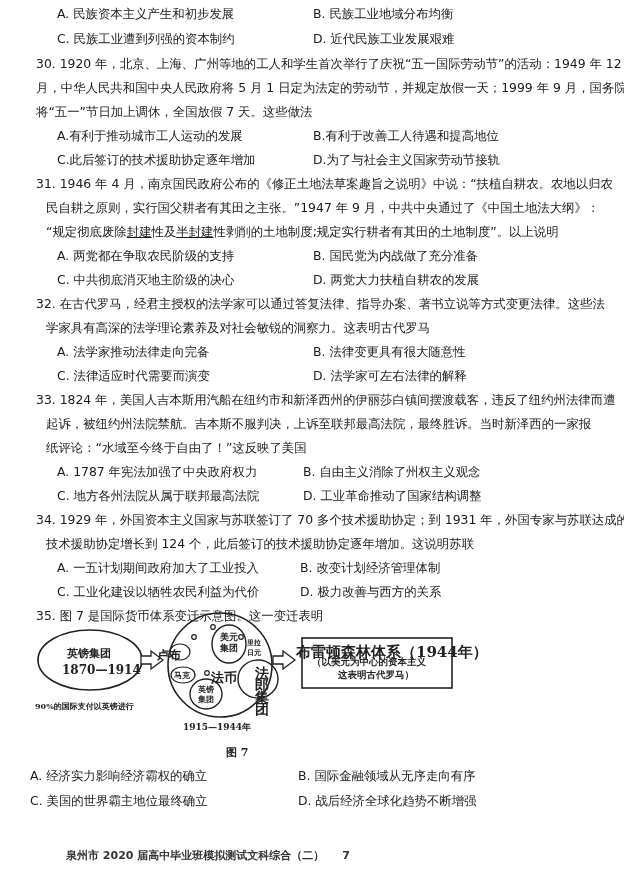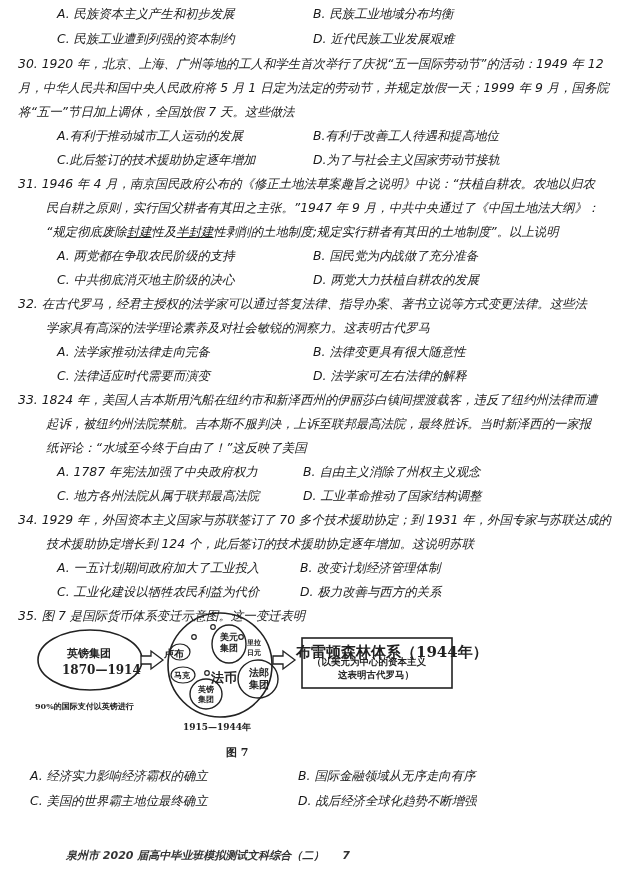--- a/index.html
+++ b/index.html
@@ -1,25 +1,25 @@
 <!DOCTYPE html>
 <html><head>
 <meta charset="utf-8">
 <style>
   html, body { margin: 0; padding: 0; background: #ffffff; }
   body {
     width: 624px; height: 873px; position: relative; overflow: hidden;
     font-family: "DejaVu Sans", sans-serif; color: #1a1a1a;
     font-size: 12.4px;
   }
-  .abs { position: absolute; white-space: nowrap; font-style: italic; }
+  .abs { position: absolute; white-space: nowrap; }
   .line { left: 30px; text-align: right; }
   .optA { left: 57px; }
   .optB { left: 313px; }
-  .q-line { left: 18px; }
+  .q-line { left: 36px; }
   .cont { left: 46px; }
   u { text-decoration: underline; }
   
   .diagram { position: absolute; left: 0; top: 0; width: 624px; height: 873px; pointer-events: none; }
   .diagram svg { position: absolute; left: 0; top: 0; }
   .dtext { position: absolute; white-space: nowrap; font-family: "DejaVu Serif", serif; font-weight: bold; color: #222; }
   .footer { left: 66px; top: 848px; font-size: 11px; font-weight: bold; color: #333; text-align: right; }
 </style>
 </head>
 <body>
@@ -94,24 +94,24 @@
     <path d="M271 660 L281 660 L281 655 L293 664 L281 673 L281 668 L271 668 Z" fill="#fff" stroke="#222" stroke-width="1.3" transform="translate(2,-4)"></path>
 
     <rect x="302" y="638" width="150" height="50" fill="none" stroke="#222" stroke-width="1.6"></rect>
   </svg>
 
   <div class="dtext" style="left:67px;top:646px;font-size:11px">英镑集团</div>
   <div class="dtext" style="left:62px;top:663px;font-size:12px">1870—1914</div>
   <div class="dtext" style="left:35px;top:701px;font-size:8px">90%的国际支付以英镑进行</div>
 
   <div class="dtext" style="left:220px;top:632px;font-size:9px;line-height:11px;width:18px;white-space:normal;text-align:center">美元集团</div>
-  <div class="dtext" style="left:164px;top:647px;font-size:10px">卢布</div>
+  <div class="dtext" style="left:157px;top:647px;font-size:12px">卢布</div>
   <div class="dtext" style="left:174px;top:670px;font-size:8px">马克</div>
   <div class="dtext" style="left:198px;top:684px;font-size:8px;line-height:10px;width:16px;white-space:normal;text-align:center">英镑集团</div>
-  <div class="dtext" style="left:249px;top:667px;font-size:10px;line-height:12px;width:20px;white-space:normal;text-align:center">法郎集团</div>
+  <div class="dtext" style="left:249px;top:667px;font-size:14px;line-height:12px;width:20px;white-space:normal;text-align:right">法郎集团</div>
   <div class="dtext" style="left:247px;top:638px;font-size:7px">里拉</div>
   <div class="dtext" style="left:247px;top:648px;font-size:7px">日元</div>
   <div class="dtext" style="left:211px;top:669px;font-size:13px">法币</div>
   <div class="dtext" style="left:183px;top:721px;font-size:9px">1915—1944年</div>
 
   <div class="dtext" style="left:296px;top:643px;font-size:15px">布雷顿森林体系（1944年）</div>
   <div class="dtext" style="left:312px;top:656px;font-size:9.5px">（以美元为中心的资本主义</div>
   <div class="dtext" style="left:338px;top:669px;font-size:9.5px">这表明古代罗马）</div>
 
   <div class="dtext" style="left:226px;top:745px;font-size:11px;font-weight:bold">图 7</div>

